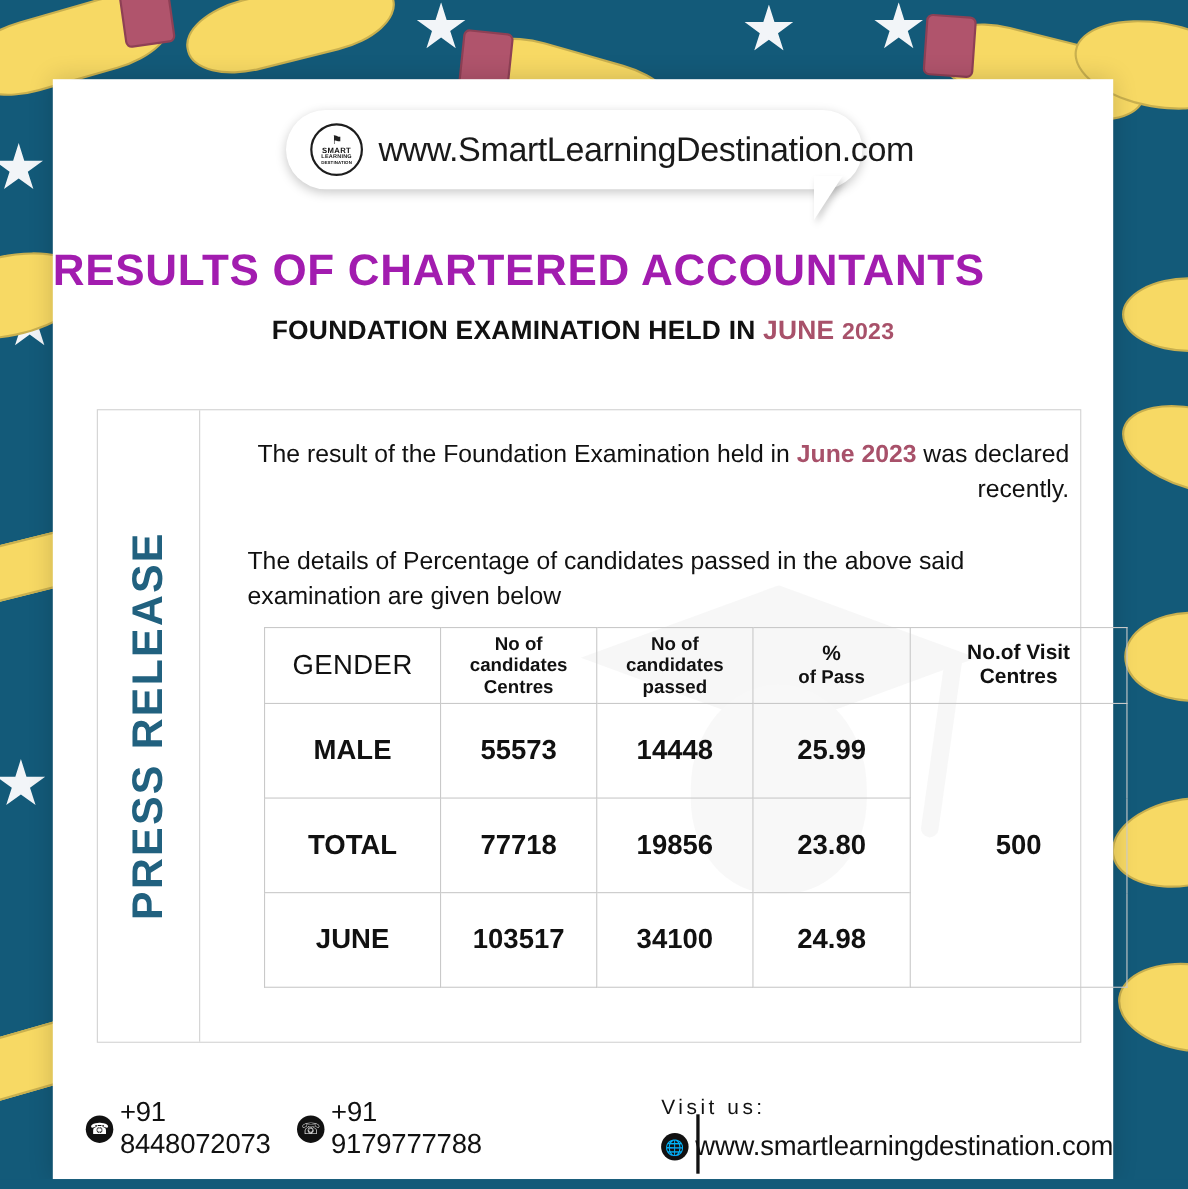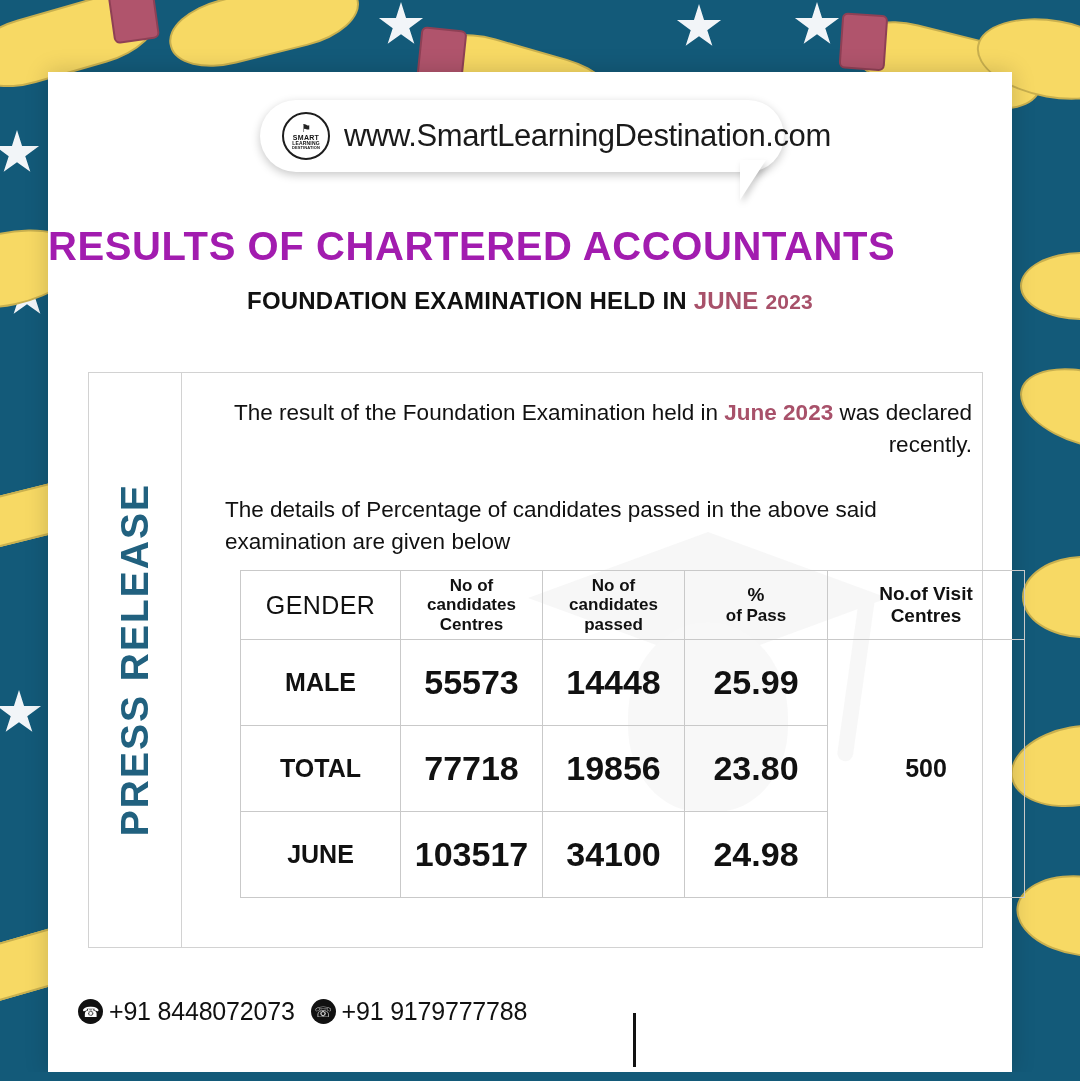--- a/index.html
+++ b/index.html
@@ -115,21 +115,21 @@
   table th,table td{
     border:1px solid #c9c9c9;text-align:center;color:#111;background:transparent;
   }
   col.c1{width:160px;} col.c2{width:142px;} col.c3{width:142px;}
   col.c4{width:143px;} col.c5{width:197px;}
 
   thead th{height:66px;font-size:17px;font-weight:bold;line-height:1.15;}
   thead th.gender{font-size:25px;font-weight:normal;letter-spacing:.4px;}
   thead th.pct .p1{font-size:19px;}
   thead th.centres{font-size:19px;}
-  tbody td{height:83px;font-size:34px;font-weight:bold;}
+  tbody td{height:83px;font-size:25px;font-weight:bold;}
   tbody td.label{font-size:25px;}
   td.centres-val{font-size:25px;font-weight:bold;}
 
   
   #footer{
     position:absolute;left:48px;top:985px;width:964px;height:96px;
     display:flex;align-items:flex-start;padding-top:12px;box-sizing:border-box;
   }
   #contact-block{margin-left:30px;}
   #visit-block{margin-left:152px;}
@@ -292,15 +292,22 @@
       <span class="ic">☎</span>
       <span>+91 8448072073</span>
       <span class="gap"></span>
       <span class="ic">☏</span>
       <span>+91 9179777788</span>
     </div>
   </div>
 
   <div id="divider"></div>
 
+  <div id="visit-block">
+    <div class="foot-head">Visit us:</div>
+    <div class="foot-line">
+      <span class="ic">🌐</span>
+      <span>www.smartlearningdestination.com</span>
+    </div>
+  </div>
 </div>
 
 <div id="bottom-strip"></div>
 
 </body></html>

